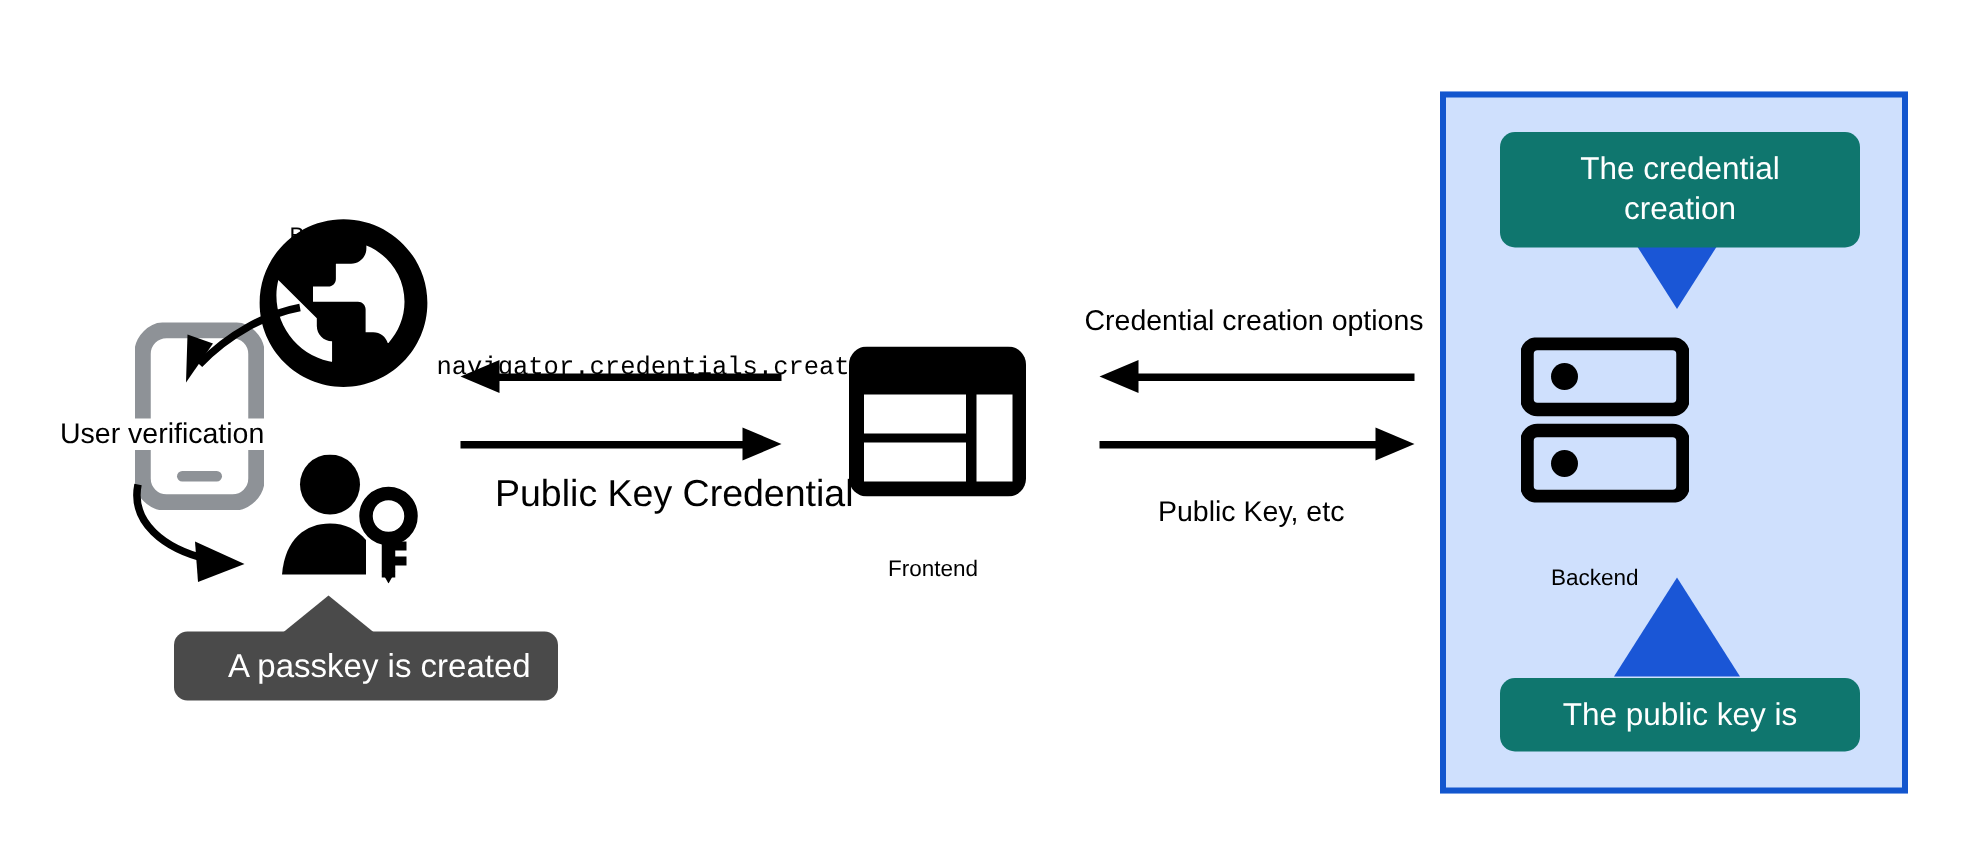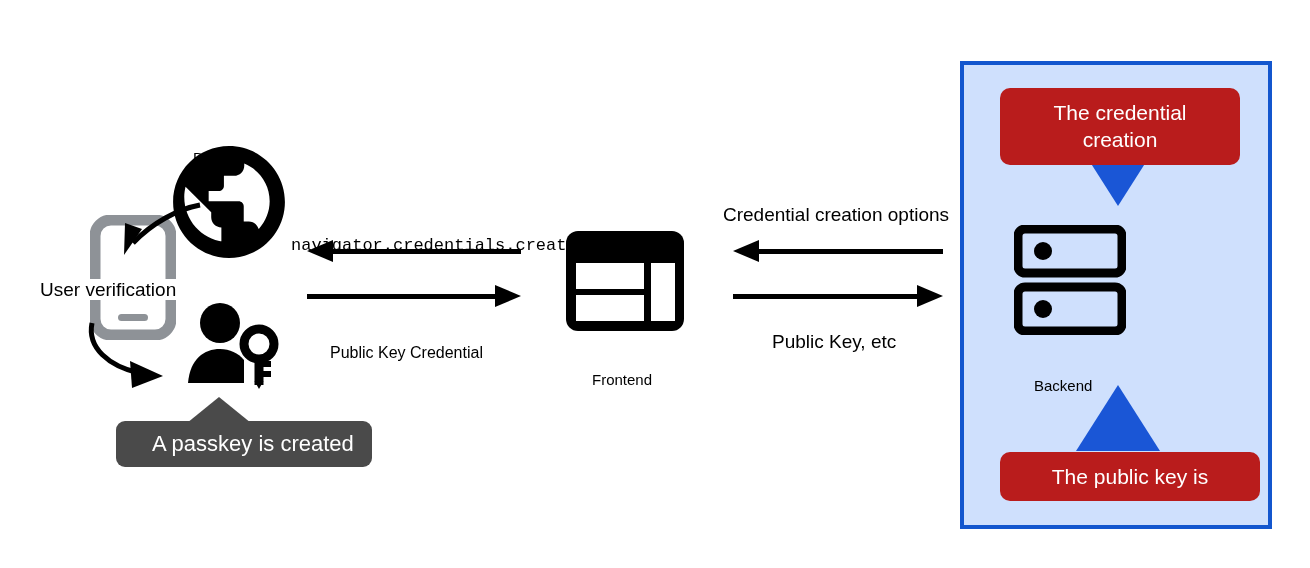--- a/index.html
+++ b/index.html
@@ -67,21 +67,21 @@
     top: 61px;
     width: 312px;
     height: 468px;
     background: #CFE0FD;
     border: 4px solid #1356CE;
     box-sizing: border-box;
   }
 
   
   .callout-blue {
-    background: #b91c1c;
+    background: #0f766e;
     color: #ffffff;
     border-radius: 10px;
     text-align: center;
     font-size: 21px;
     line-height: 1.3;
     padding: 11px 14px;
     box-sizing: border-box;
     font-family: "Liberation Sans", sans-serif;
   }
   .tail-down {
@@ -139,21 +139,21 @@
       <circle cx="29" cy="26" r="9" fill="#000000"></circle>
       <rect x="4" y="62" width="104" height="44" rx="7" ry="7" fill="none" stroke="#000000" stroke-width="9"></rect>
       <circle cx="29" cy="84" r="9" fill="#000000"></circle>
     </svg>
   </div>
 
   <div class="abs label label-bold" style="left:1034px; top:346px; font-size:15px;">Backend</div>
 
   <div class="tail-up" style="left:1076px; top:385px;"></div>
 
-  <div class="abs callout-blue" id="backend-callout-bottom" style="left:1000px; top:452px; width:260px;">
+  <div class="abs callout-blue" id="backend-callout-bottom" style="left:1000px; top:452px; width:240px;">
     <div>The public key is</div>
   </div>
 
   <div class="abs label label-bold" style="left:193px; top:118px; font-size:15px;">Browser</div>
 
   <div class="abs" style="left:90px; top:215px;">
     <svg width="86" height="125" viewBox="0 0 86 125">
       <rect x="5" y="5" width="76" height="115" rx="16" ry="16" fill="none" stroke="#8E9297" stroke-width="11"></rect>
       <rect x="28" y="99" width="30" height="7" rx="3.5" fill="#8E9297"></rect>
     </svg>
@@ -213,21 +213,21 @@
   <div class="arrow left" style="left:307px; top:240px; width:214px;">
     <div class="head"></div>
     <div class="shaft"></div>
   </div>
 
   <div class="arrow right" style="left:307px; top:285px; width:214px;">
     <div class="shaft"></div>
     <div class="head"></div>
   </div>
 
-  <div class="abs label" style="left:330px; top:343px; font-size:16px;">Public Key Credential</div>
+  <div class="abs label" style="left:330px; top:314px; font-size:25px;">Public Key Credential</div>
 
   <div class="abs label" style="left:723px; top:204px; font-size:19px;">Credential creation options</div>
 
   <div class="arrow left" style="left:733px; top:240px; width:210px;">
     <div class="head"></div>
     <div class="shaft"></div>
   </div>
 
   <div class="arrow right" style="left:733px; top:285px; width:210px;">
     <div class="shaft"></div>

